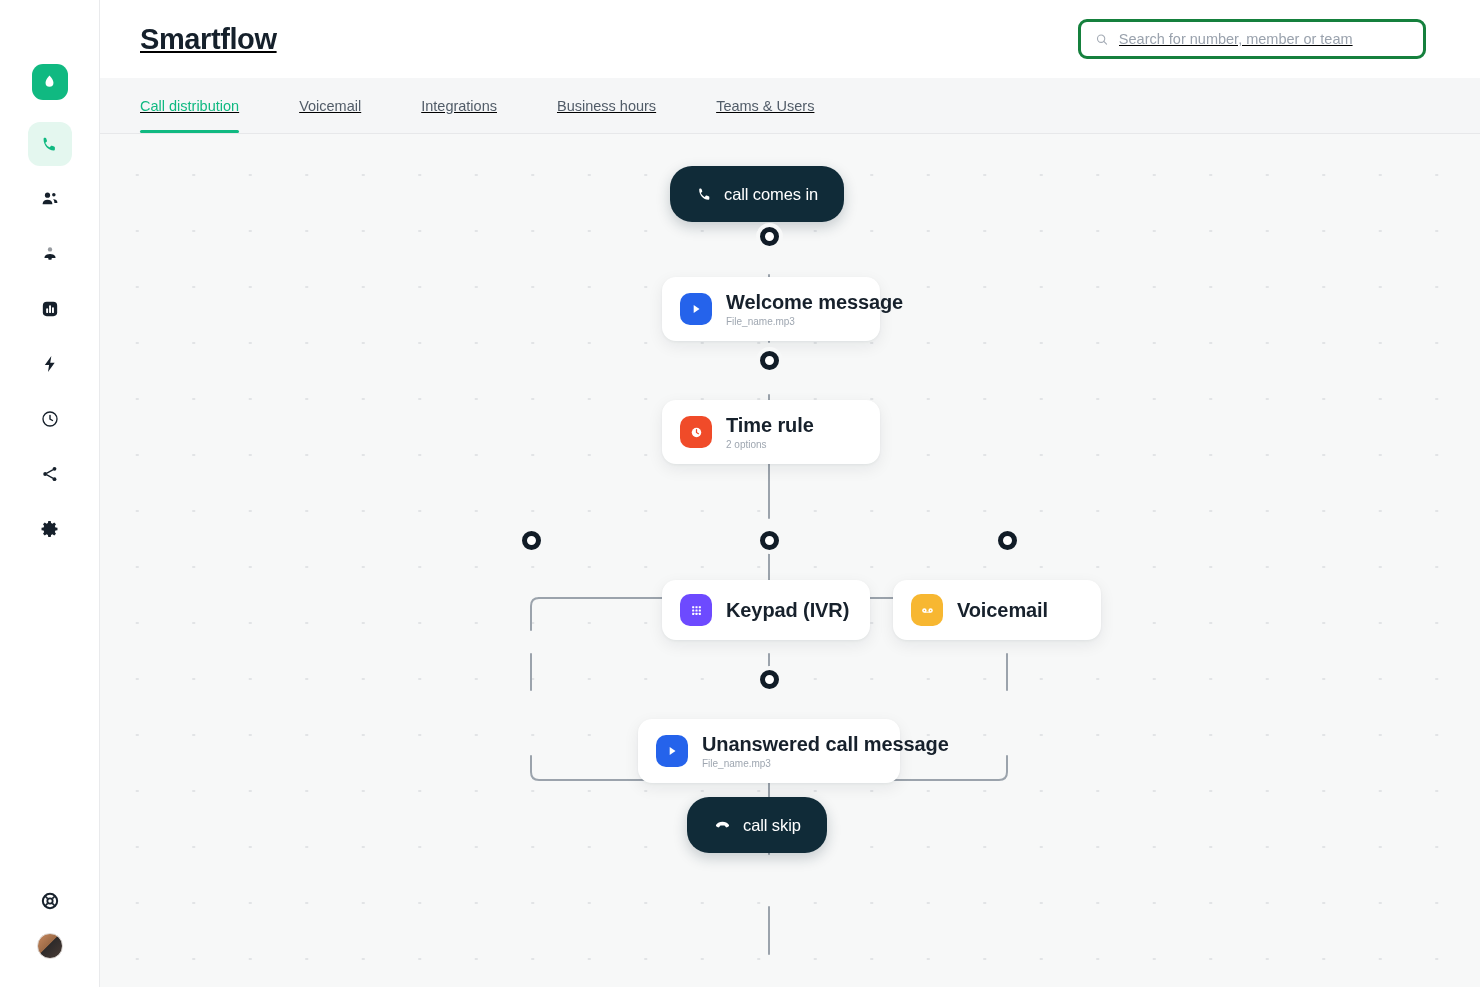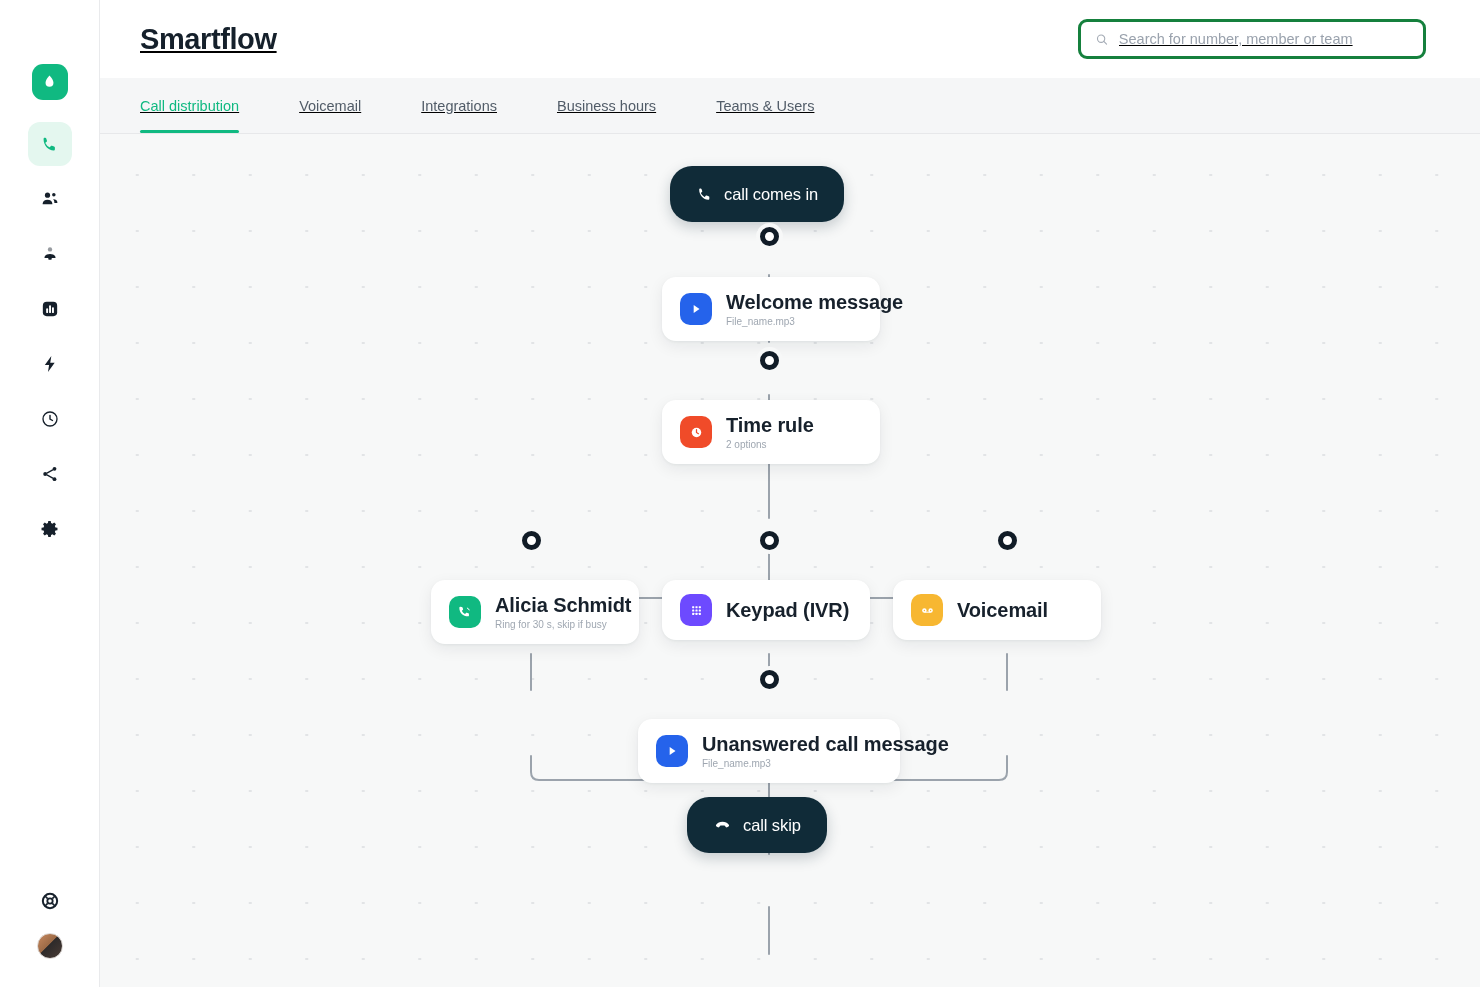--- a/index.html
+++ b/index.html
@@ -403,32 +403,20 @@
           <div class="node-text">
             <div class="node-title">Time rule</div>
             <div class="node-sub">2 options</div>
           </div>
         </div>
 
         <div class="junction" style="left:422px; top:397px;"></div>
         <div class="junction" style="left:660px; top:397px;"></div>
         <div class="junction" style="left:898px; top:397px;"></div>
 
-        <div class="node" style="left:331px; top:446px; width:208px;">
-          <div class="node-icon" style="background:#10b981;">
-            <svg width="16" height="16" viewBox="0 0 24 24" fill="none">
-              <path d="M7.2 4.4c.5 0 1 .3 1.1.8l.8 2.4c.2.5 0 1-.4 1.3l-1.1.8c-.2.2-.3.4-.2.7a9.8 9.8 0 0 0 4.5 4.5c.3.1.5 0 .7-.2l.8-1.1c.3-.4.8-.6 1.3-.4l2.4.8c.5.2.8.6.8 1.1v2c0 .8-.6 1.4-1.4 1.4-7.4 0-13-5.5-13-13 0-.8.6-1.4 1.4-1.4z" fill="#ffffff"></path>
-              <path d="M15.5 6.1a4 4 0 0 1 2.8 2.8" stroke="#ffffff" stroke-width="1.5" stroke-linecap="round"></path>
-            </svg>
-          </div>
-          <div class="node-text">
-            <div class="node-title">Alicia Schmidt</div>
-            <div class="node-sub">Ring for 30 s, skip if busy</div>
-          </div>
-        </div>
 
         <div class="node" style="left:562px; top:446px; width:208px;">
           <div class="node-icon" style="background:#6d4aff;">
             <svg width="15" height="15" viewBox="0 0 24 24">
               <g fill="#ffffff">
                 <rect x="5" y="5" width="3.4" height="3.4" rx="0.7"></rect>
                 <rect x="10.3" y="5" width="3.4" height="3.4" rx="0.7"></rect>
                 <rect x="15.6" y="5" width="3.4" height="3.4" rx="0.7"></rect>
                 <rect x="5" y="10.3" width="3.4" height="3.4" rx="0.7"></rect>
                 <rect x="10.3" y="10.3" width="3.4" height="3.4" rx="0.7"></rect>

